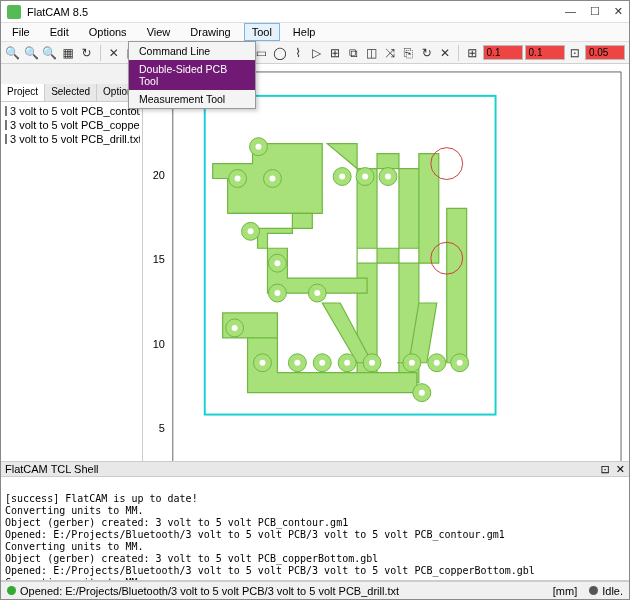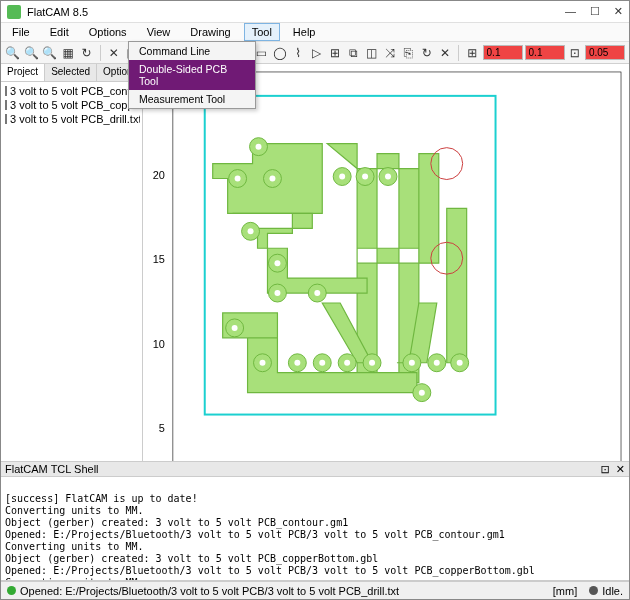--- a/index.html
+++ b/index.html
@@ -14,21 +14,21 @@
 .menubar .menu.active { background:#e5f1fb; border:1px solid #7eb4e2; }
 .toolbar { height: 22px; display:flex; align-items:center; padding: 0 4px; gap:2px; border-bottom:1px solid #d0d0d0; background:#f5f5f5;}
 .tbtn { width:18px; height:18px; display:flex; align-items:center; justify-content:center; color:#333; font-size:12px; cursor:pointer;}
 .sep { width:1px; height:16px; background:#ccc; margin:0 3px; }
 .tinput { width:40px; height:15px; border:1px solid #bbb; font-size:10px; padding:0 3px; background:#ef4444;}
 .dropdown { position:absolute; top:18px; left:127px; width:128px; background:#f4f4f4; border:1px solid #999; box-shadow:2px 2px 4px rgba(0,0,0,0.2); z-index:10;}
 .dropdown .ditem { padding:3px 10px; font-size:10.5px; cursor:pointer;}
 .dropdown .ditem.sel { background:#701a75; color:#fff; }
 .mainrow { flex:1; display:flex; min-height:0; }
 .sidebar { width:142px; background:#f2f2f2; border-right:1px solid #ccc; display:flex; flex-direction:column;}
-.tabrow { display:flex; height:18px; border-bottom:1px solid #ccc; background:#e8e8e8;}
+.tabrow { display:flex; height:18px; border-bottom:1px solid #ccc; background:#e8e8e8;margin-top:20px;}
 .tab { padding:2px 6px; font-size:10px; border-right:1px solid #ccc; cursor:pointer;}
 .tab.active { background:#fff; }
 .projlist { flex:1; background:#fff; padding:2px; overflow:auto;}
 .pitem { display:flex; align-items:center; gap:3px; padding:1px 2px; font-size:10px; white-space:nowrap; overflow:hidden; text-overflow:ellipsis; cursor:pointer;}
 .pitem .chk{ width:10px;height:10px;border:1px solid #777; }
 .canvas { flex:1; background:#fff; position:relative; overflow:hidden;}
 svg.plot { position:absolute; inset:0; }
 .shellhdr { height:16px; background:#e8e8e8; border-top:1px solid #ccc; border-bottom:1px solid #ccc; display:flex; align-items:center; padding:0 4px; font-size:10px;text-align:center;}
 .shellhdr .right { margin-left:auto; display:flex; gap:6px;}
 .shell { height:104px; background:#fff; overflow:auto; padding:4px; font-family:Consolas,monospace; font-size:10px; line-height:12px; white-space:pre; border-bottom:1px solid #ccc;}

